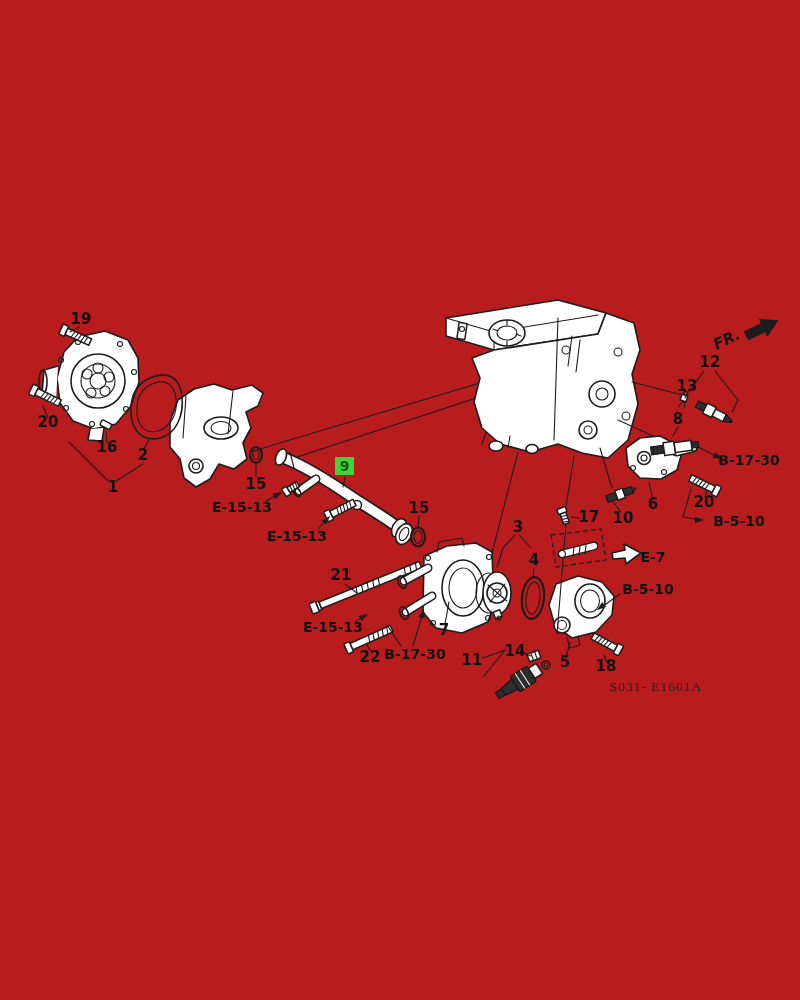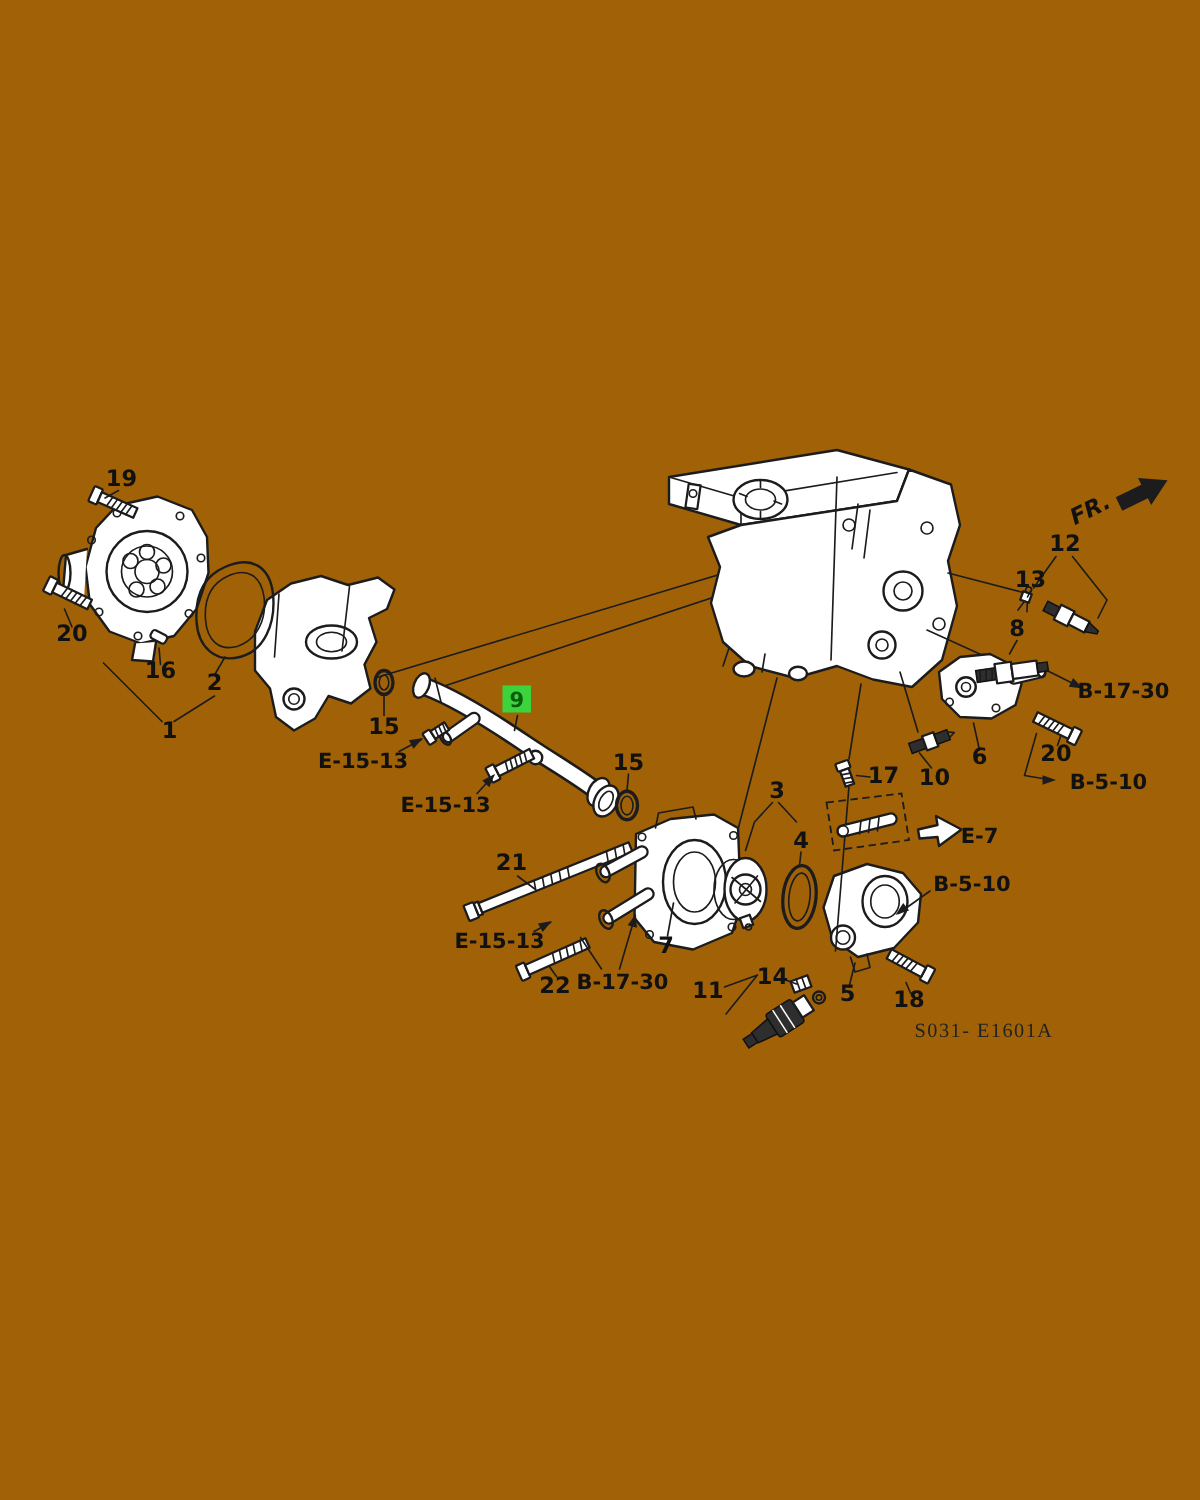--- a/index.html
+++ b/index.html
@@ -1,16 +1,16 @@
 <!DOCTYPE html>
 <html><head>
 <meta charset="utf-8">
 <style>
   html,body{margin:0;padding:0;background:#ffffff;}
-  .stage{position:relative;width:800px;height:1000px;background:#a16207;overflow:hidden;}
+  .stage{position:relative;width:800px;height:1000px;background:#b91c1c;overflow:hidden;}
   svg{display:block;}
   
   .ln  {stroke:#1c1c1c;fill:none;stroke-width:1.6;stroke-linejoin:round;stroke-linecap:round;}
   .lnf {stroke:#1c1c1c;fill:#ffffff;stroke-width:1.6;stroke-linejoin:round;stroke-linecap:round;}
   .thin{stroke:#1c1c1c;fill:none;stroke-width:1.1;stroke-linejoin:round;stroke-linecap:round;}
   .dash{stroke:#1c1c1c;fill:none;stroke-width:1.2;stroke-dasharray:5 3;}
   .tube-o {stroke:#1c1c1c;stroke-width:13;fill:none;stroke-linecap:round;}
   .tube-i {stroke:#ffffff;stroke-width:9.5;fill:none;stroke-linecap:round;}
   .tube2-o{stroke:#1c1c1c;stroke-width:9;fill:none;stroke-linecap:round;}
   .tube2-i{stroke:#ffffff;stroke-width:6;fill:none;stroke-linecap:round;}

